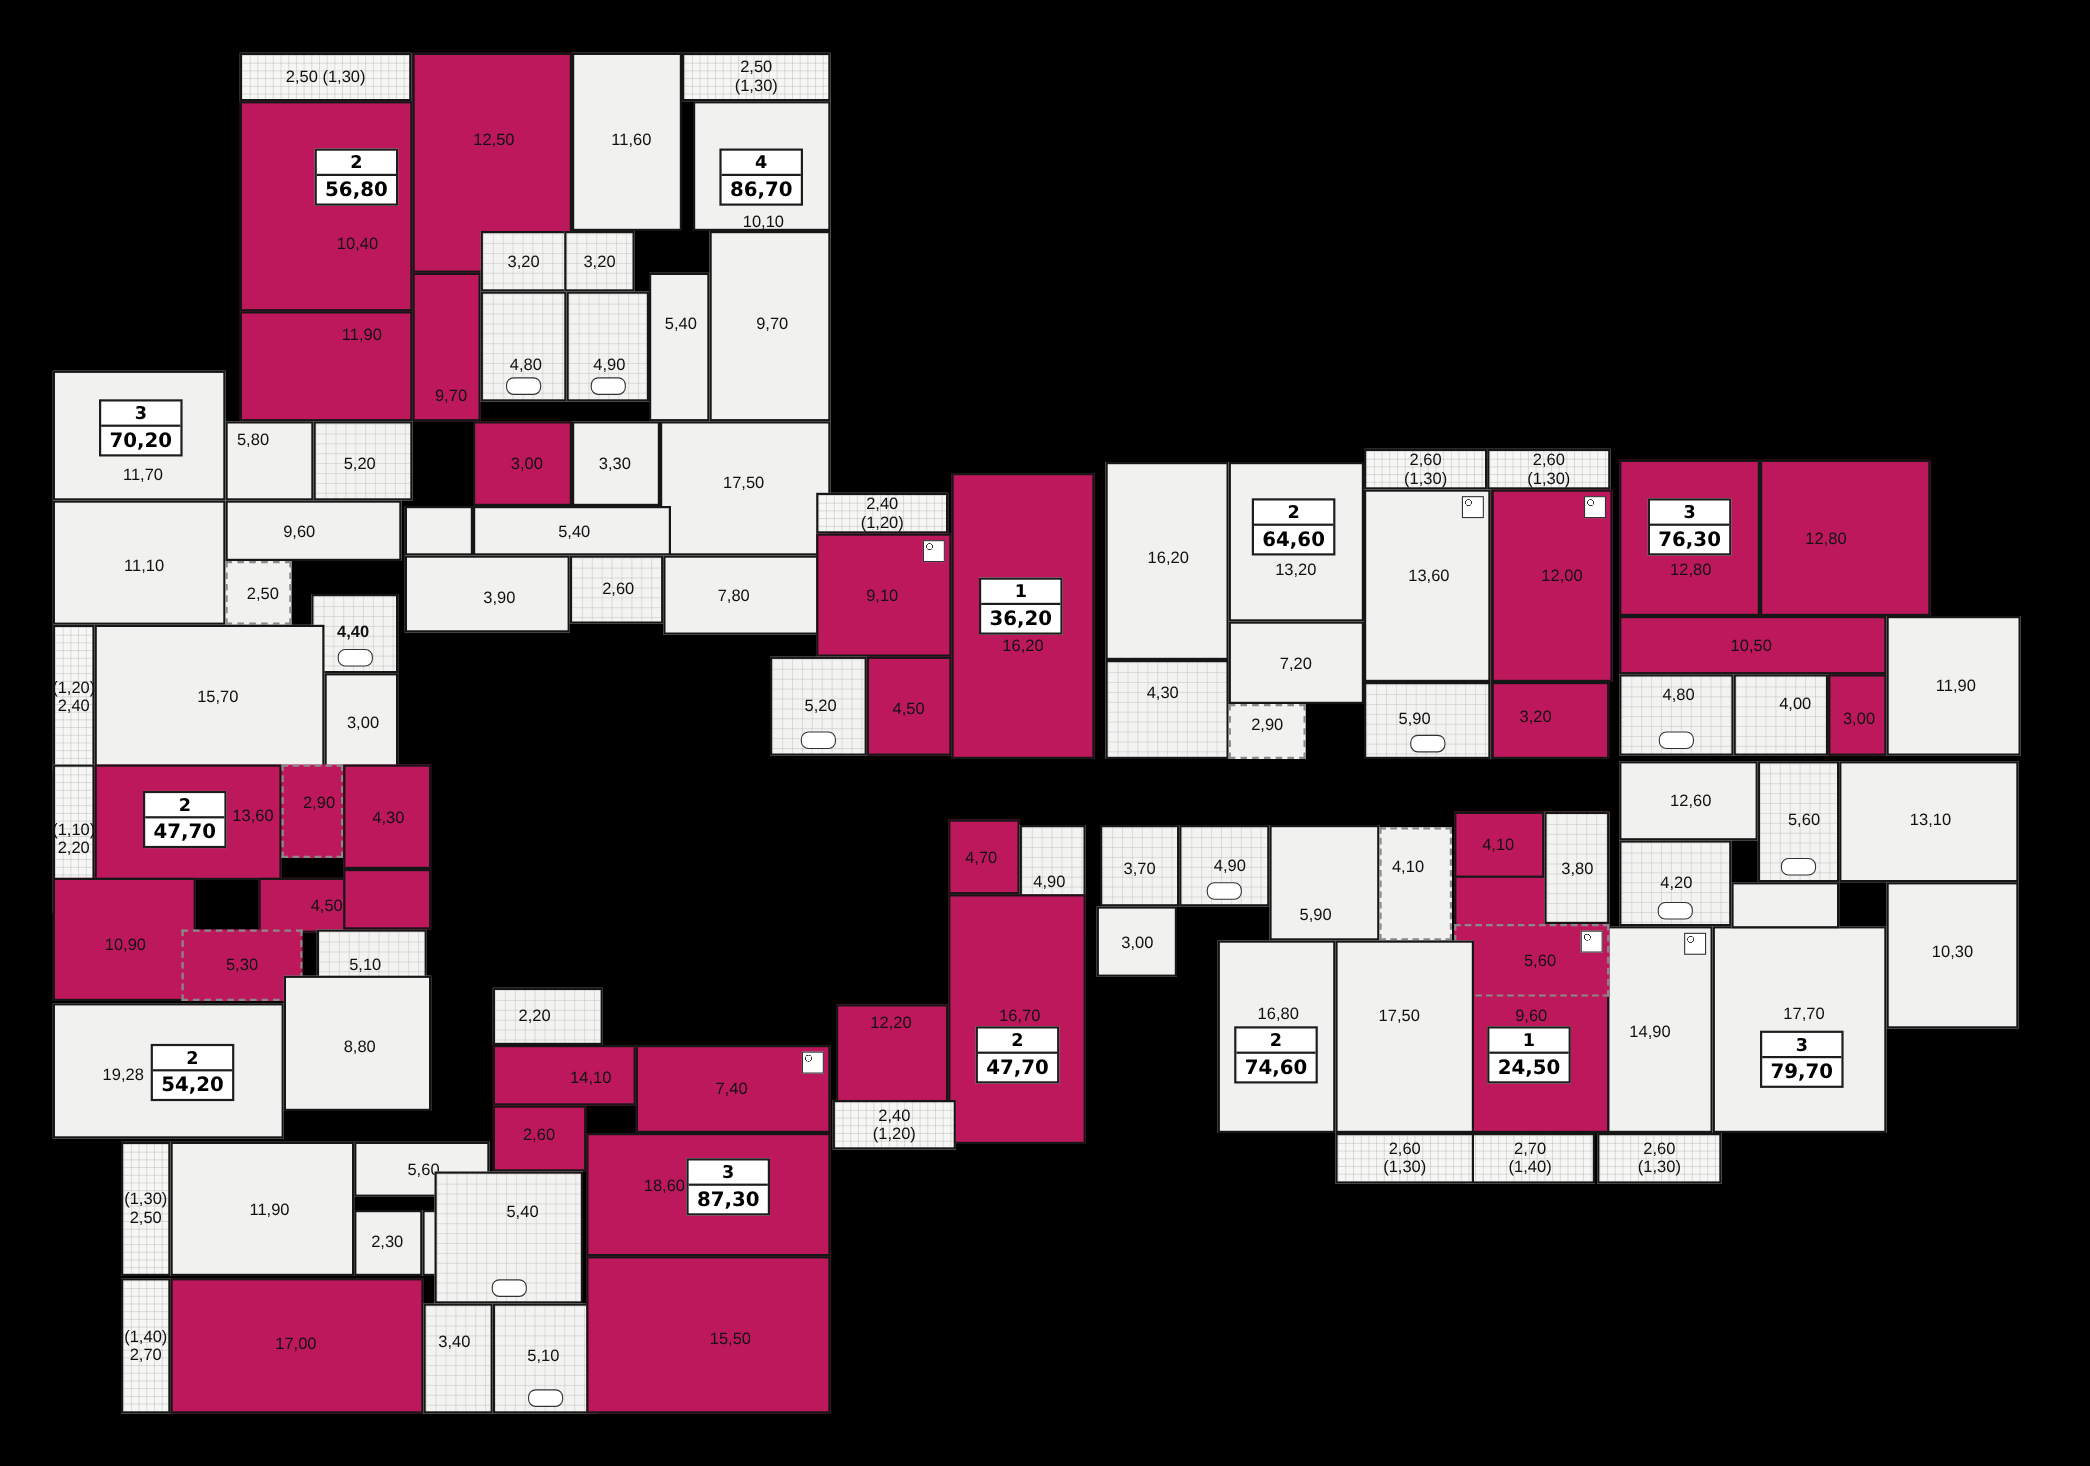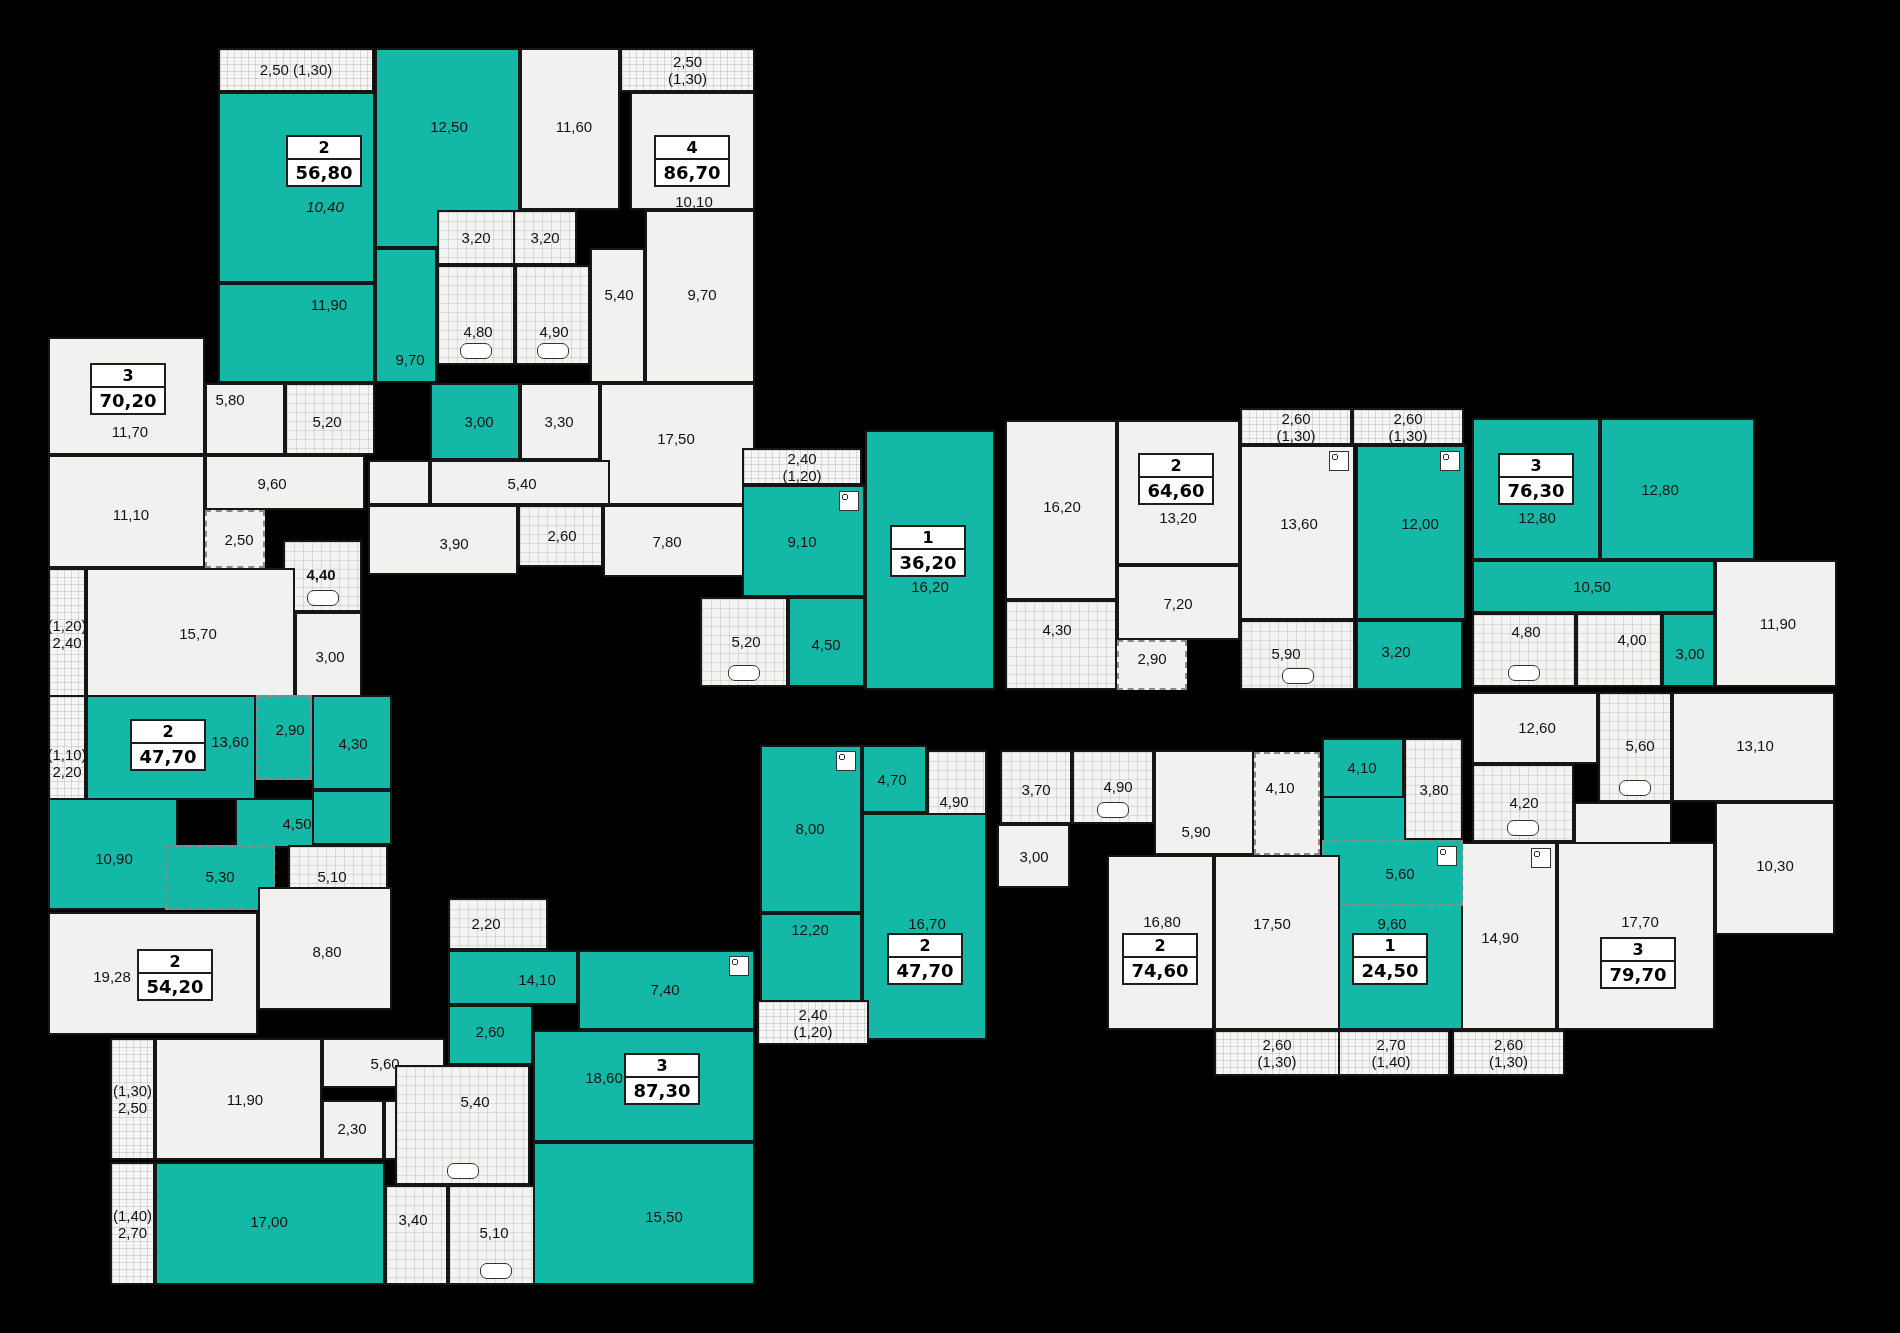--- a/index.html
+++ b/index.html
@@ -1,19 +1,19 @@
 <!DOCTYPE html>
 <html><head>
 <meta charset="utf-8">
 <style>
   html,body{margin:0;padding:0;background:#000;}
   #plan{position:relative;width:1900px;height:1333px;background:#000;overflow:hidden;
         font-family:"Liberation Sans", sans-serif;}
   .room{position:absolute;background:#f1f1ef;border:2px solid #161616;box-sizing:border-box;}
-  .room.g{background:#14b8a6;}
+  .room.g{background:#be185d;}
   .room.wet{background-color:#f3f3f1;
     background-image:linear-gradient(rgba(120,120,120,.20) 1px, transparent 1px),
                      linear-gradient(90deg, rgba(120,120,120,.20) 1px, transparent 1px);
     background-size:9px 9px;}
   .room.bal{background-color:#f6f6f4;
     background-image:linear-gradient(rgba(130,130,130,.25) 1px, transparent 1px),
                      linear-gradient(90deg, rgba(130,130,130,.25) 1px, transparent 1px);
     background-size:7px 7px;}
   .room.zone{border:2px dashed #8a8a8a;}
   .lbl{position:absolute;transform:translate(-50%,-50%);font-size:15px;color:#111;
@@ -32,21 +32,21 @@
                         radial-gradient(circle 3px at 13px 13px,#fff 2.4px, #333 2.5px, #333 3px, #fff 3.2px);}
 </style>
 </head>
 <body>
 
 <div id="plan">
     <div class="room bal" style="left: 218px; top: 48px; width: 156px; height: 44px;">
       <span class="lbl ctr">2,50 (1,30)</span>
     </div>
     <div class="room g" style="left: 218px; top: 92px; width: 157px; height: 191px;">
-      <span class="lbl" style="left: 105px; top: 113px; font-style: italic;">10,40</span>
+      <span class="lbl" style="left: 105px; top: 128px;">10,40</span>
     </div>
     <div class="room g" style="left: 218px; top: 283px; width: 157px; height: 100px;">
       <span class="lbl" style="left: 109px; top: 20px;">11,90</span>
     </div>
     <div class="room g" style="left: 375px; top: 48px; width: 145px; height: 200px;">
       <span class="lbl" style="left: 72px; top: 77px;">12,50</span>
     </div>
     <div class="room g" style="left: 375px; top: 248px; width: 62px; height: 135px;">
       <span class="lbl" style="left: 33px; top: 110px;">9,70</span>
     </div>
@@ -356,24 +356,20 @@
     </div>
     <div class="room" style="left: 1107px; top: 855px; width: 107px; height: 175px;">
       <span class="lbl" style="left: 53px; top: 65px;">16,80</span>
     </div>
     <div class="room" style="left: 1214px; top: 855px; width: 126px; height: 175px;">
       <span class="lbl" style="left: 56px; top: 67px;">17,50</span>
     </div>
     <div class="room bal" style="left: 1214px; top: 1030px; width: 126px; height: 46px;">
       <span class="lbl ctr">2,60 (1,30)</span>
     </div>
-    <div class="room g" style="left: 760px; top: 745px; width: 102px; height: 168px;">
-      <span class="lbl" style="left: 48px; top: 82px;">8,00</span>
-      <div class="stove"></div>
-    </div>
     <div class="room g" style="left: 862px; top: 745px; width: 65px; height: 68px;">
       <span class="lbl" style="left: 28px; top: 33px;">4,70</span>
     </div>
     <div class="room wet" style="left: 927px; top: 750px; width: 60px; height: 100px;">
       <span class="lbl" style="left: 25px; top: 50px;">4,90</span>
       <div class="tub"></div>
     </div>
     <div class="room g" style="left: 862px; top: 813px; width: 125px; height: 227px;">
       <span class="lbl" style="left: 63px; top: 109px;">16,70</span>
     </div>

